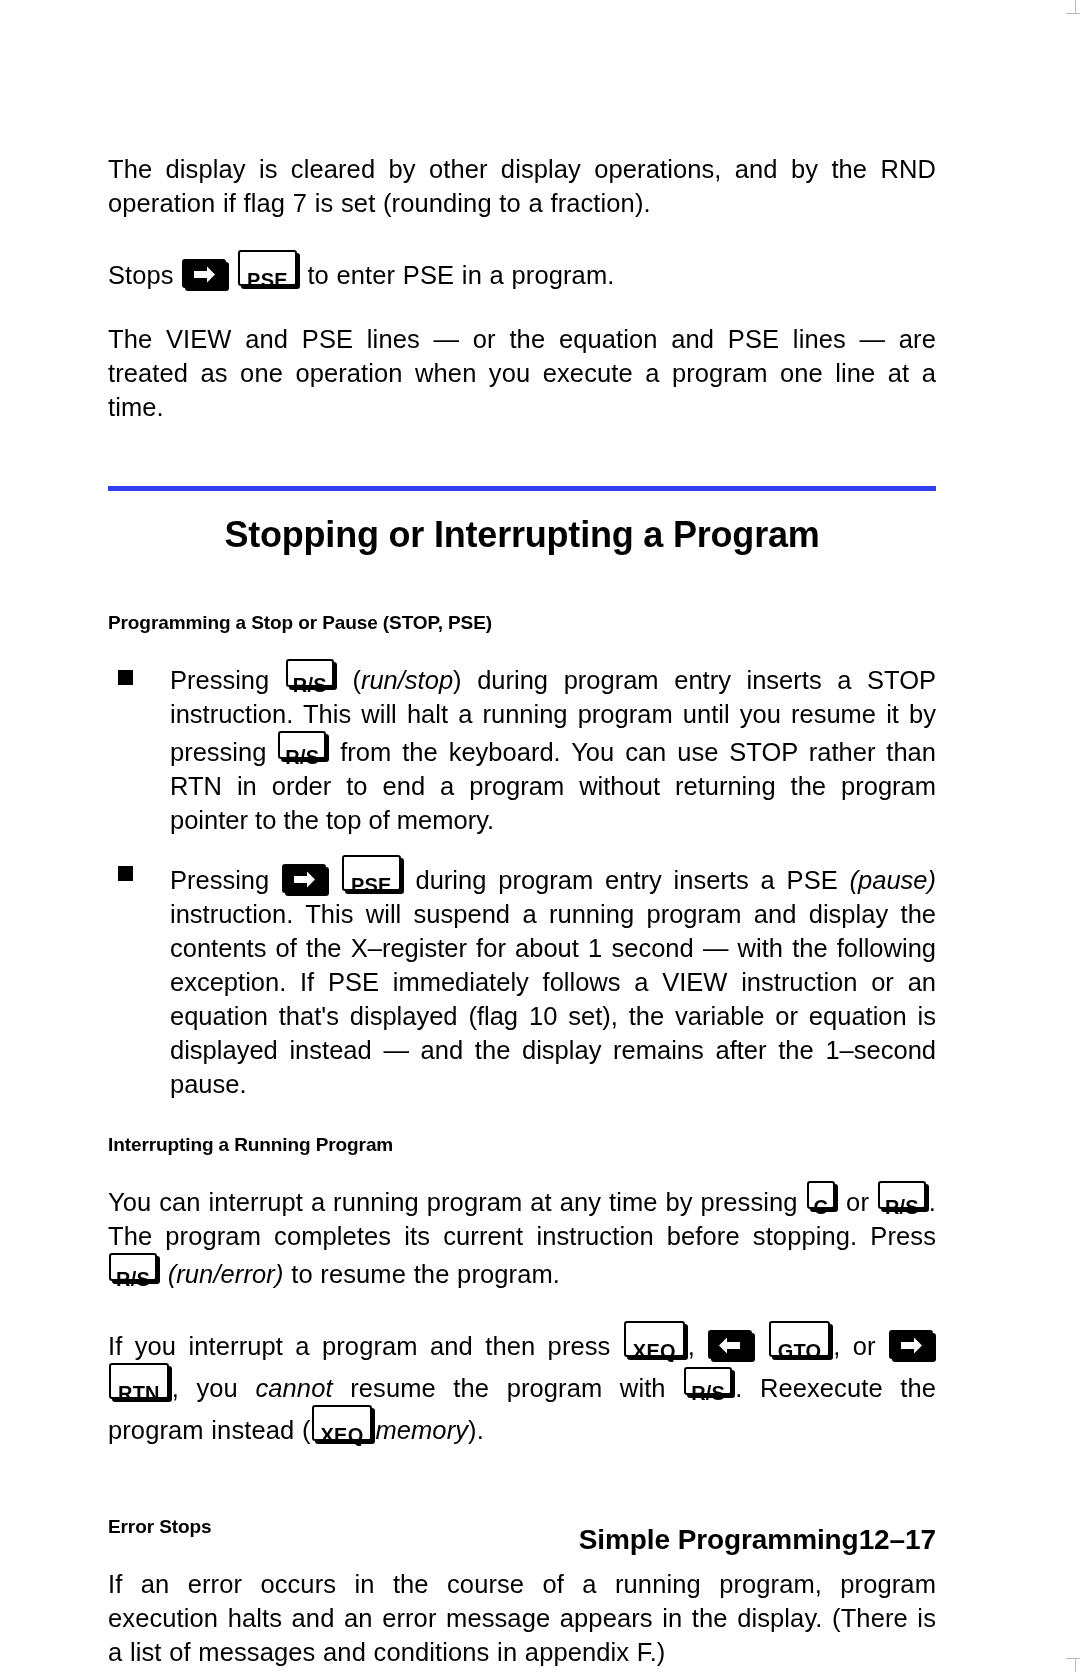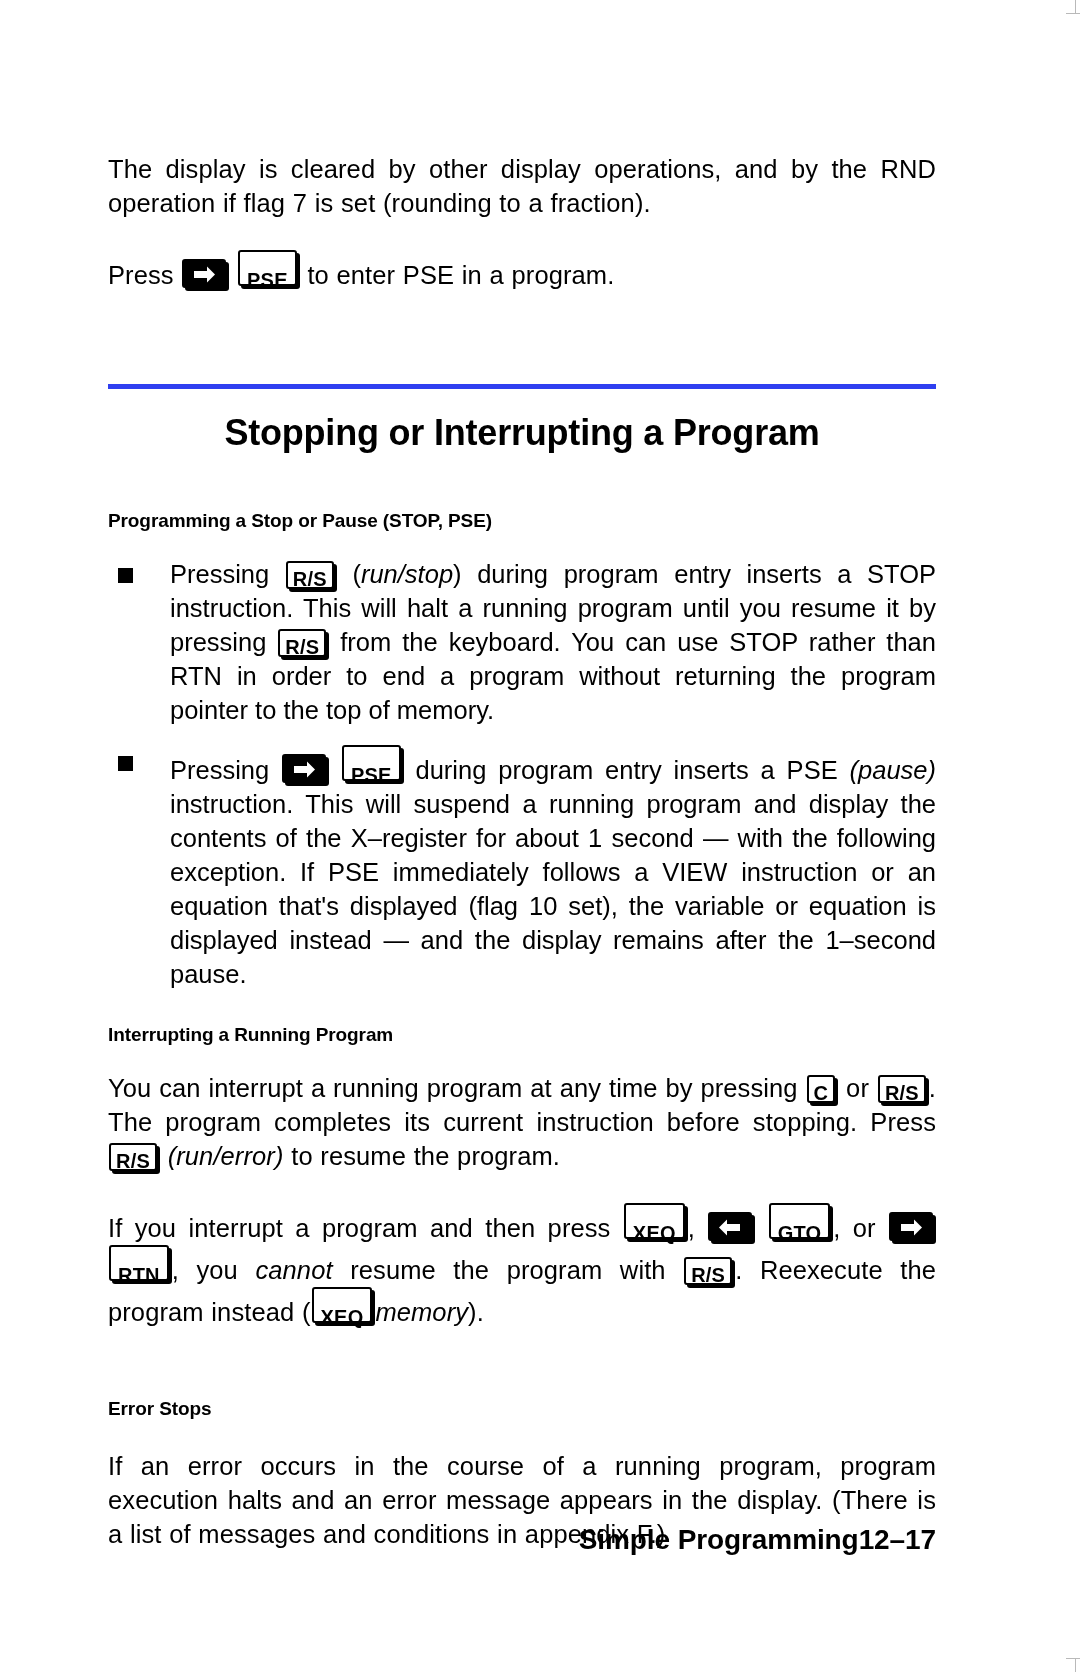--- a/index.html
+++ b/index.html
@@ -106,21 +106,21 @@
     box-sizing: border-box;
     border: 2px solid #000;
     border-radius: 3px;
     background: #ffffff;
     color: #000;
     font-family: "Liberation Sans", sans-serif;
     font-size: 20px;
     font-weight: bold;
     line-height: 24px;
     height: 28px;
-    padding: 4px 5px;
+    padding: 12px 5px;
     text-align: center;
     white-space: nowrap;
     letter-spacing: 0.2px;
     box-shadow: 3px 3px 0 0 #000;
     margin: 0 3px 0 1px;
   }
   .key.wide { padding: 16px 7px; }
 
   
   .key.shift {
@@ -159,26 +159,27 @@
 <div class="crop-tick br-h"></div>
 
 <div class="page">
 
   <div class="gap-lg" style="height:136px"></div>
 
   <p class="body">The display is cleared by other display operations, and by the RND operation if flag 7 is set (rounding to a fraction).</p>
 
   <div class="gap-md"></div>
 
-  <p class="body nojust"><span>Press</span> <span class="key shift"><svg width="30" height="21" viewBox="0 0 30 21">
+  <p class="body nojust"><span>Stops</span> <span class="key shift"><svg width="30" height="21" viewBox="0 0 30 21">
           <path d="M5 14 L5 7 L18 7 L18 2.5 L26 10.5 L18 18.5 L18 14 Z" fill="#ffffff"></path>
         </svg></span> <span class="key wide">PSE</span> <span>to enter PSE in a program.</span></p>
 
   <div class="gap-md"></div>
 
+  <p class="body">The VIEW and PSE lines — or the equation and PSE lines — are treated as one operation when you execute a program one line at a time.</p>
 
   <div class="rule-blue"></div>
   <h1 class="sec">Stopping or Interrupting a Program</h1>
 
   <h2 class="sub">Programming a Stop or Pause (STOP, PSE)</h2>
 
   <ul class="bullets">
     <li>
       <span class="sq"></span>
       <p><span>Pressing</span> <span class="key">R/S</span> <span>(</span><i class="it">run/stop</i><span>) during program entry inserts a STOP instruction. This will halt a running program until you resume it by pressing</span> <span class="key">R/S</span> <span>from the keyboard. You can use STOP rather than RTN in order to end a program without returning the program pointer to the top of memory.</span></p>

